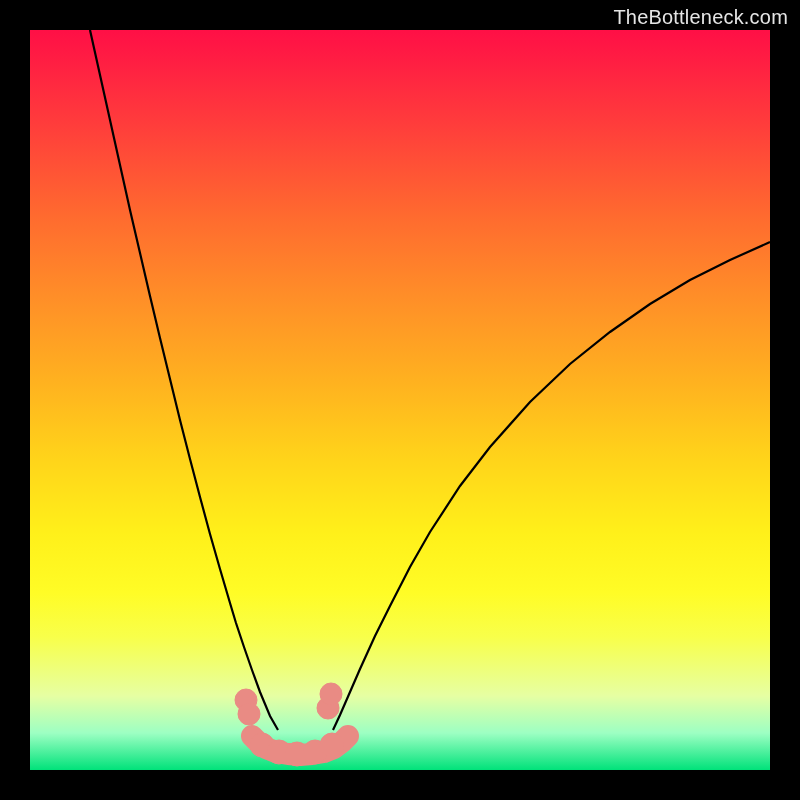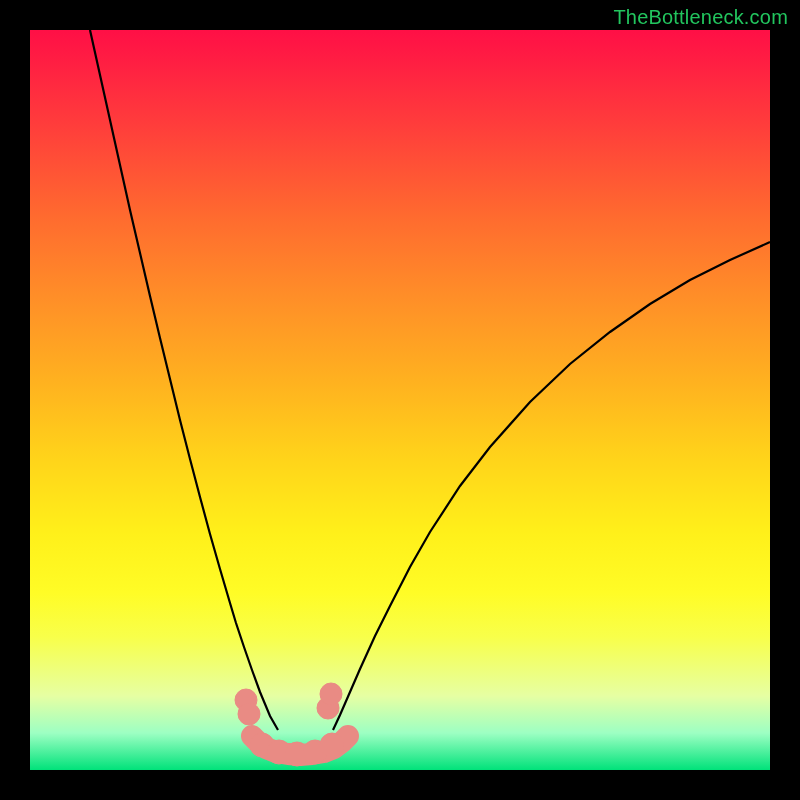--- a/index.html
+++ b/index.html
@@ -29,21 +29,21 @@
       #f8ff4a 82%,
       #e6ffa3 90%,
       #9dffc3 95%,
       #00e27a 100%
     );
   }
   .watermark {
     position: absolute;
     top: 6px;
     right: 12px;
-    color: #22c55e;
+    color: #e5e5e5;
     font-size: 20px;
     font-weight: 500;
     letter-spacing: 0.2px;
     user-select: none;
   }
   svg.plot {
     position: absolute;
     left: 0;
     top: 0;
     width: 740px;

